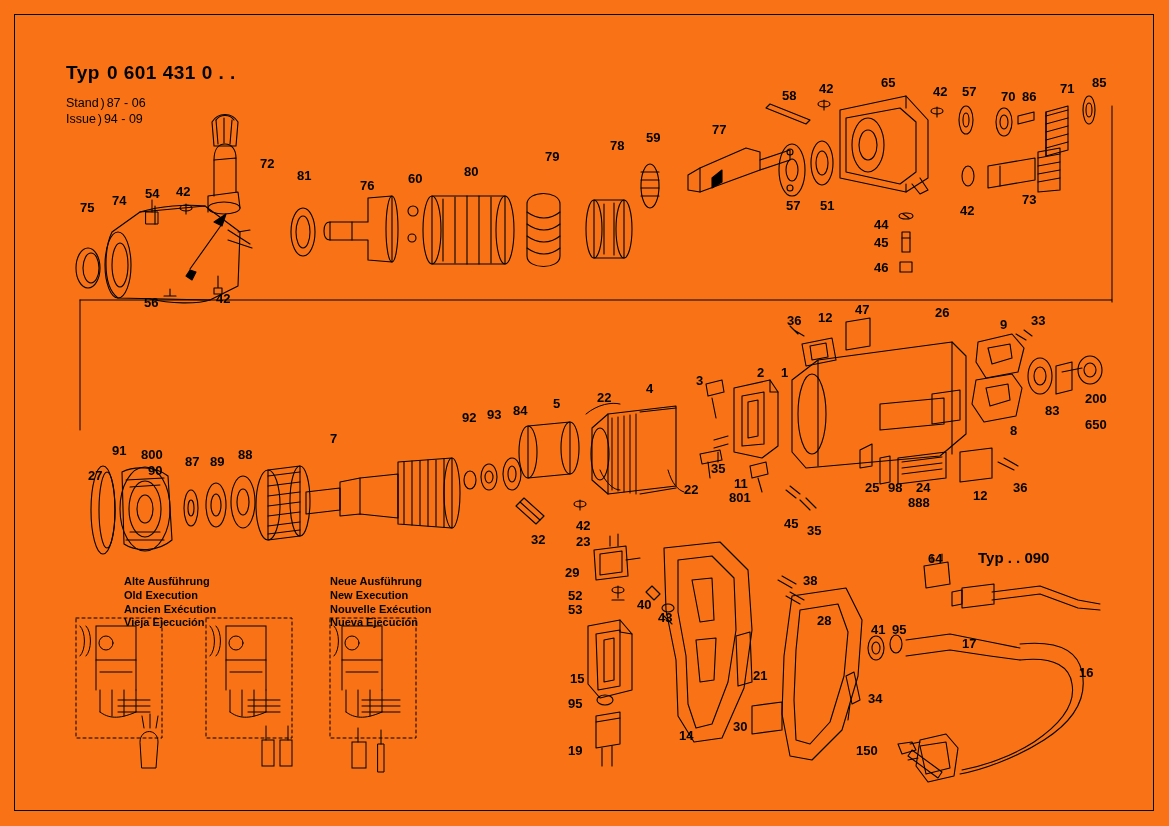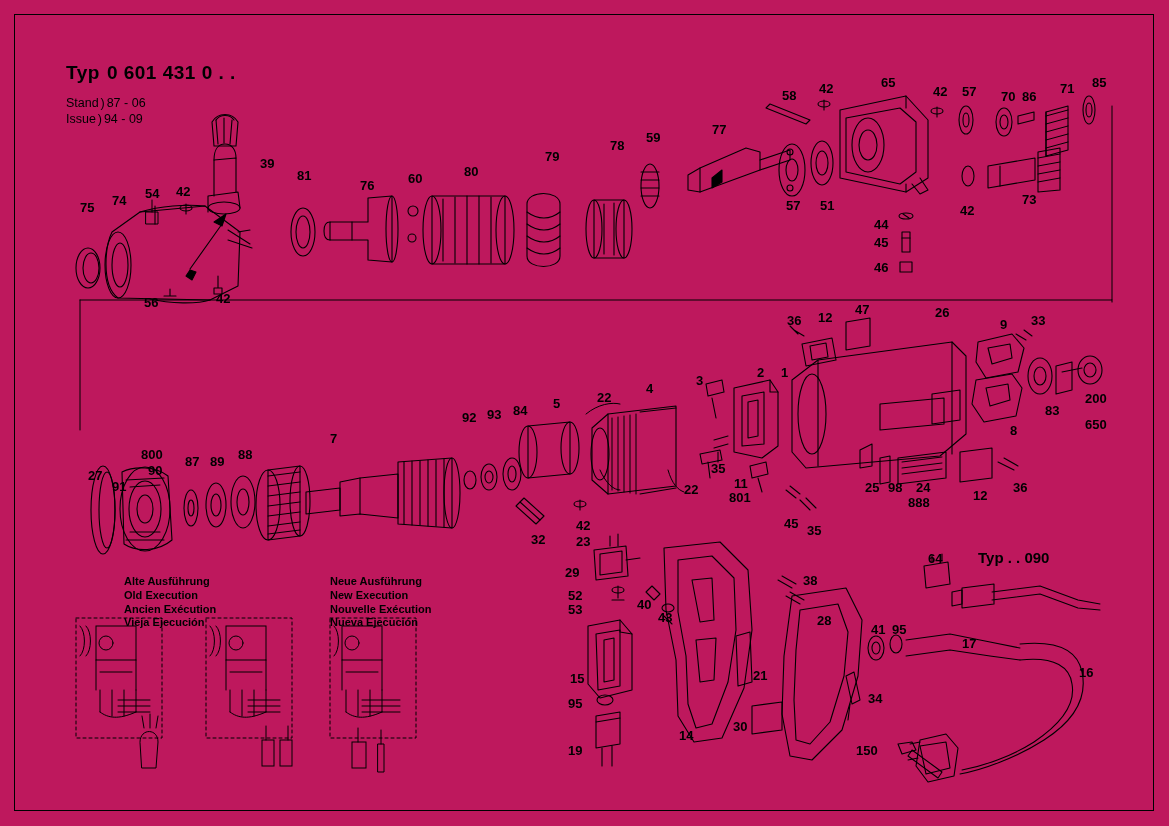--- a/index.html
+++ b/index.html
@@ -7,21 +7,21 @@
     padding: 0;
     background: #ffffff;
   }
   body {
     font-family: "Liberation Sans", sans-serif;
   }
   #page {
     position: relative;
     width: 1169px;
     height: 826px;
-    background: #be185d;
+    background: #f97316;
     overflow: hidden;
   }
   .frame {
     position: absolute;
     left: 14px;
     top: 14px;
     width: 1140px;
     height: 797px;
     border: 1.5px solid #000;
     box-sizing: border-box;
@@ -465,21 +465,21 @@
   </div>
 
 
   <div class="typ090">Typ . . 090</div>
 
   <div id="callouts">
       <div class="lbl" style="left: 80px; top: 201px;">75</div>
       <div class="lbl" style="left: 112px; top: 194px;">74</div>
       <div class="lbl" style="left: 145px; top: 187px;">54</div>
       <div class="lbl" style="left: 176px; top: 185px;">42</div>
-      <div class="lbl" style="left: 260px; top: 157px;">39</div>
+      <div class="lbl" style="left: 260px; top: 157px;">72</div>
       <div class="lbl" style="left: 297px; top: 169px;">81</div>
       <div class="lbl" style="left: 360px; top: 179px;">76</div>
       <div class="lbl" style="left: 408px; top: 172px;">60</div>
       <div class="lbl" style="left: 464px; top: 165px;">80</div>
       <div class="lbl" style="left: 545px; top: 150px;">79</div>
       <div class="lbl" style="left: 610px; top: 139px;">78</div>
       <div class="lbl" style="left: 646px; top: 131px;">59</div>
       <div class="lbl" style="left: 712px; top: 123px;">77</div>
       <div class="lbl" style="left: 782px; top: 89px;">58</div>
       <div class="lbl" style="left: 819px; top: 82px;">42</div>
@@ -518,21 +518,21 @@
       <div class="lbl" style="left: 1085px; top: 392px;">200</div>
       <div class="lbl" style="left: 1085px; top: 418px;">650</div>
       <div class="lbl" style="left: 1010px; top: 424px;">8</div>
       <div class="lbl" style="left: 330px; top: 432px;">7</div>
       <div class="lbl" style="left: 141px; top: 448px;">800</div>
       <div class="lbl" style="left: 148px; top: 464px;">90</div>
       <div class="lbl" style="left: 185px; top: 455px;">87</div>
       <div class="lbl" style="left: 210px; top: 455px;">89</div>
       <div class="lbl" style="left: 238px; top: 448px;">88</div>
       <div class="lbl" style="left: 88px; top: 469px;">27</div>
-      <div class="lbl" style="left: 112px; top: 480px;">91</div>
+      <div class="lbl" style="left: 112px; top: 444px;">91</div>
       <div class="lbl" style="left: 711px; top: 462px;">35</div>
       <div class="lbl" style="left: 734px; top: 477px;">11</div>
       <div class="lbl" style="left: 729px; top: 491px;">801</div>
       <div class="lbl" style="left: 684px; top: 483px;">22</div>
       <div class="lbl" style="left: 865px; top: 481px;">25</div>
       <div class="lbl" style="left: 888px; top: 481px;">98</div>
       <div class="lbl" style="left: 916px; top: 481px;">24</div>
       <div class="lbl" style="left: 908px; top: 496px;">888</div>
       <div class="lbl" style="left: 973px; top: 489px;">12</div>
       <div class="lbl" style="left: 1013px; top: 481px;">36</div>

